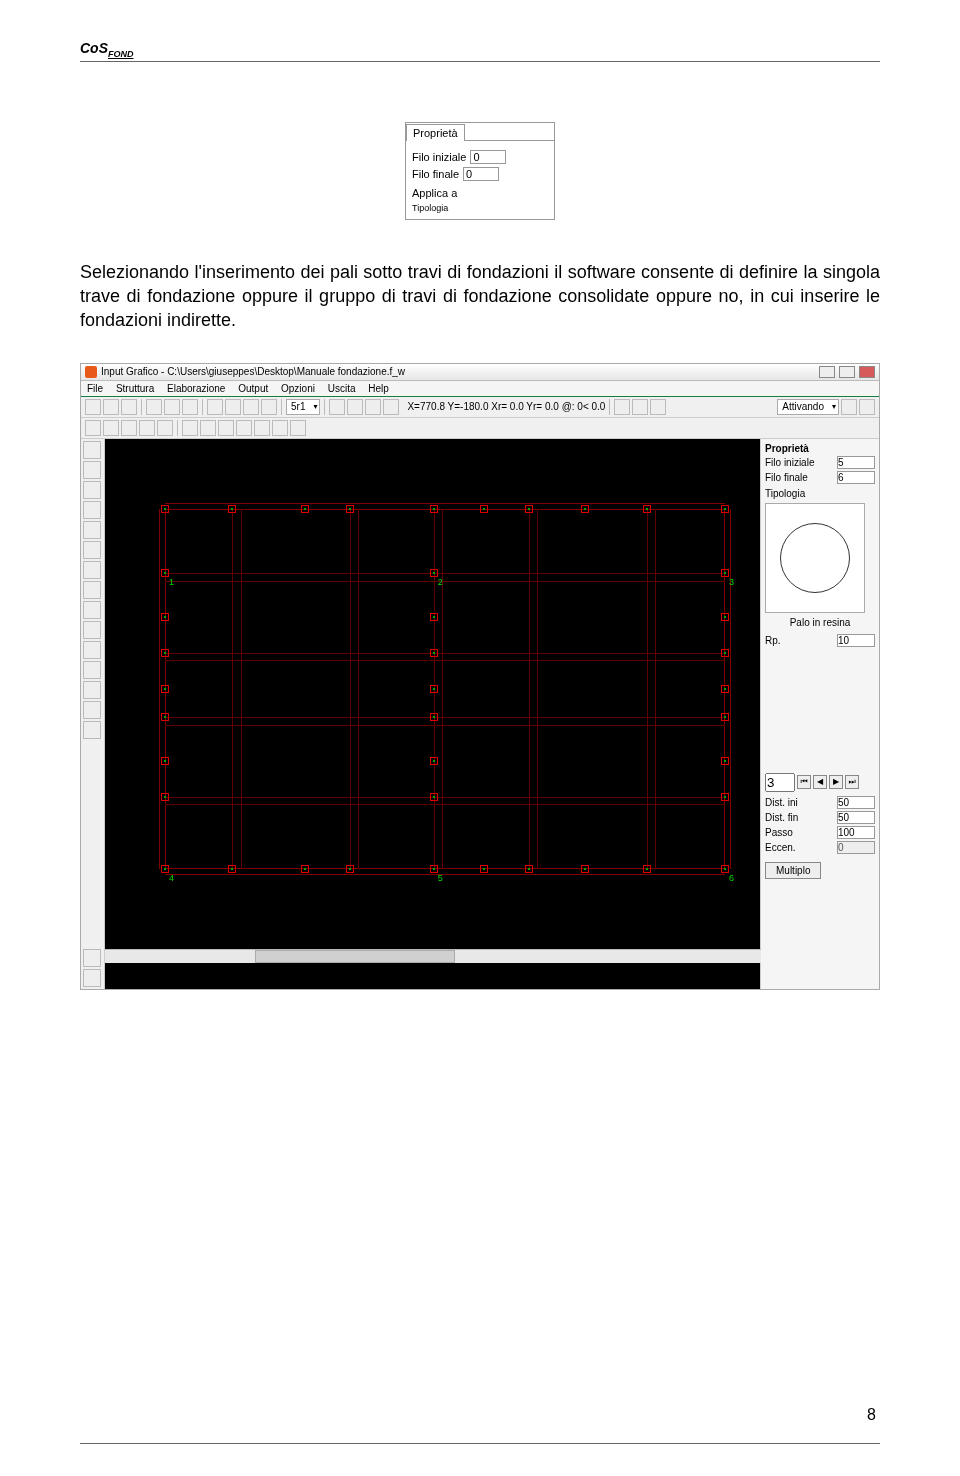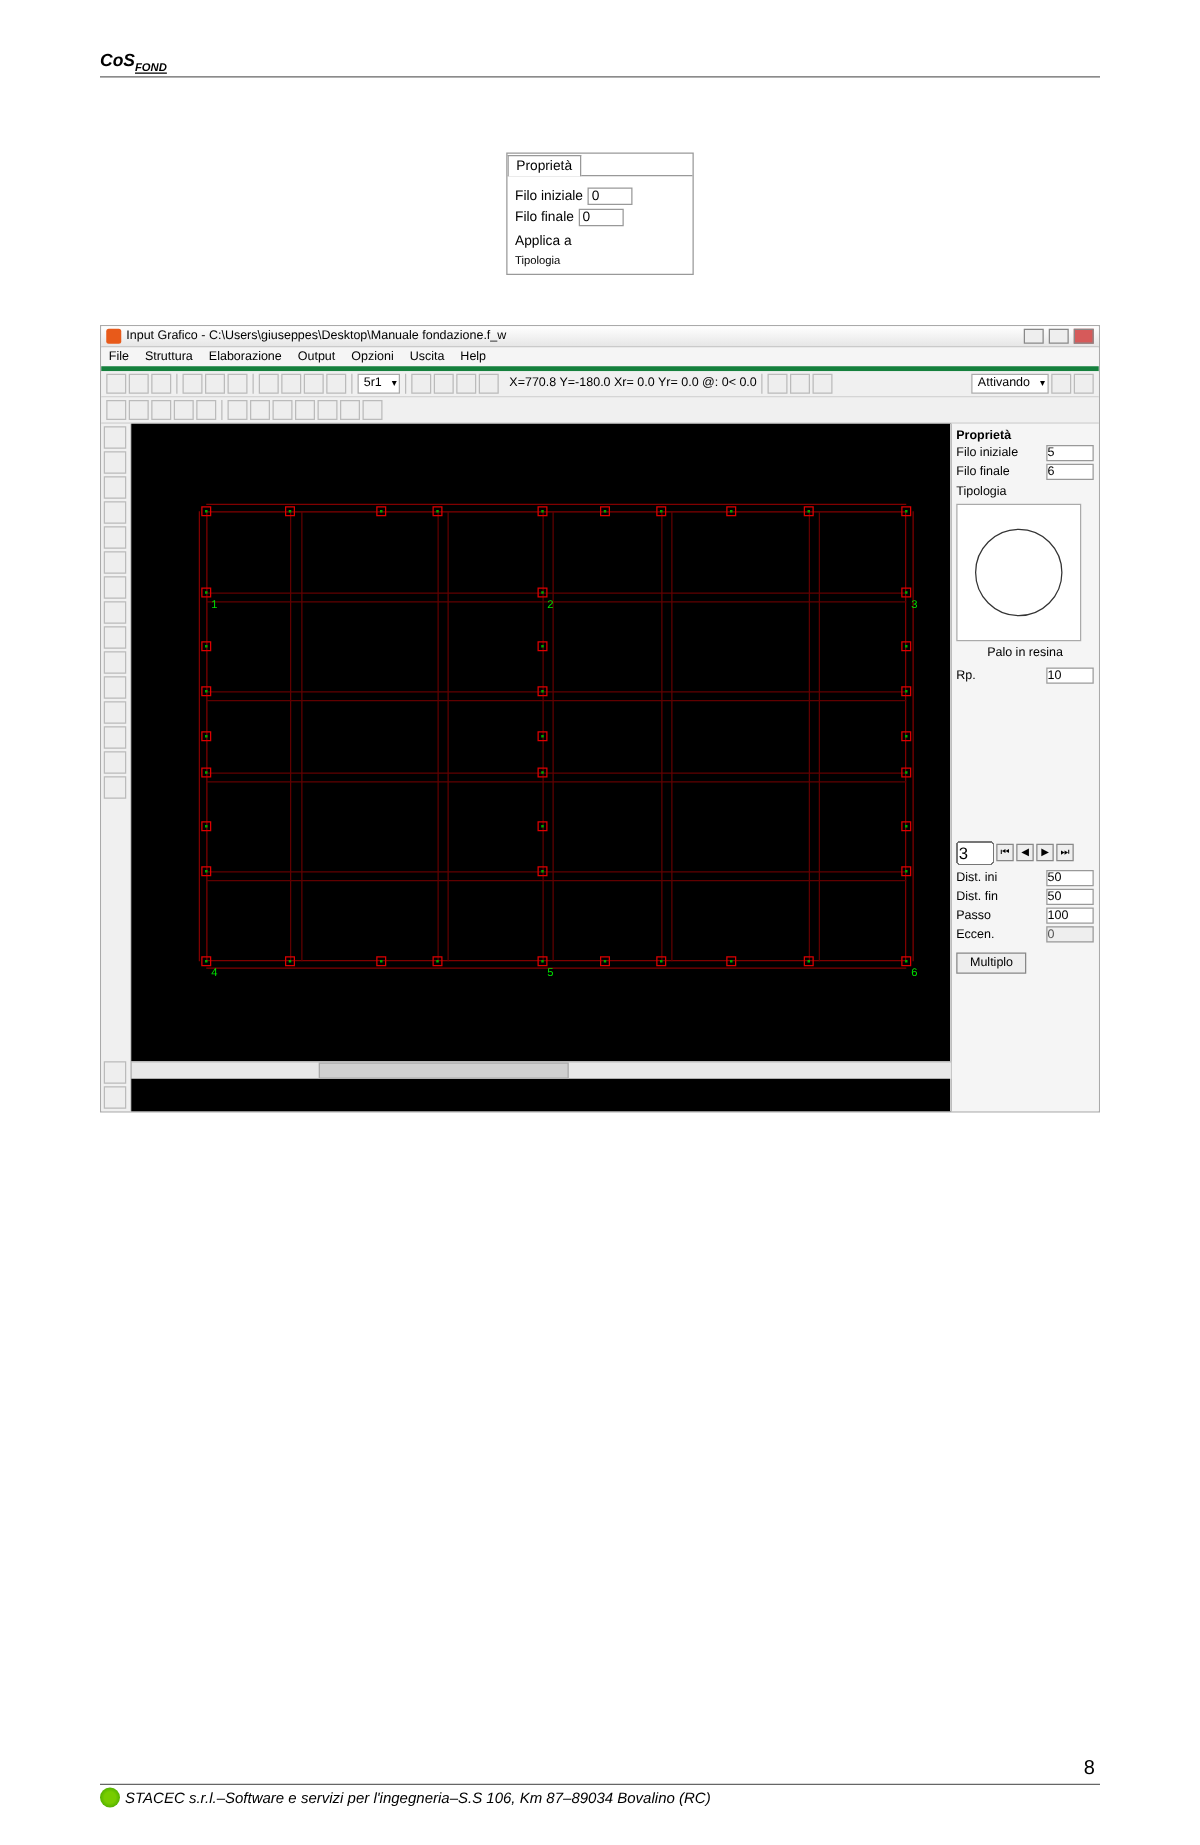--- a/index.html
+++ b/index.html
@@ -21,27 +21,27 @@
   .prop-row { display: flex; align-items: center; gap: 4px; margin: 3px 0; }
   .prop-row input[type="text"] { width: 36px; font-size: 11px; border: 1px solid #999; padding: 0 2px; }
   .applica-label { margin-top: 6px; }
   .checklist { margin-top: 2px; position: relative; }
   .checklist .itm { display: flex; align-items: center; gap: 4px; padding: 1px 2px; }
   .checklist .itm.sel { background: #316ac5; color: #fff; }
   .red-circle { position: absolute; width: 124px; height: 60px; border: 5px solid #d60000; border-radius: 50%; left: -10px; top: -2px; pointer-events: none; }
   .tipol { margin-top: 4px; font-size: 9px; }
   
   
-  .app-wrap { border: 1px solid #aaa; margin-top: 20px; background: #fff; font-family: Tahoma, sans-serif; font-size: 10px; }
+  .app-wrap { border: 1px solid #aaa; margin-top: 30px; background: #fff; font-family: Tahoma, sans-serif; font-size: 10px; }
   .title-bar { display: flex; align-items: center; gap: 4px; padding: 2px 4px; background: linear-gradient(#fff,#e6e6e6); border-bottom: 1px solid #bbb; }
   .title-bar .ic { width: 12px; height: 12px; background: #e85a1a; border-radius: 2px; }
   .title-bar .spacer { flex: 1; }
   .wbtn { width: 16px; height: 12px; border: 1px solid #888; background: #eee; }
   .wbtn.cl { background: #d65a5a; }
-  .menu-bar { padding: 2px 6px; background: #f5f5f5; border-bottom: 4px solid #15803d; }
+  .menu-bar { padding: 2px 6px; background: #f5f5f5; border-bottom: 1px solid #15803d; }
   .menu-bar span { margin-right: 10px; }
   .toolbar-row { display: flex; align-items: center; gap: 2px; padding: 2px 4px; background: #f0f0f0; border-bottom: 1px solid #ccc; }
   .tbtn { width: 16px; height: 16px; border: 1px solid #bbb; background: #eee; }
   .sep { width: 1px; height: 16px; background: #bbb; margin: 0 2px; }
   .combo { border: 1px solid #aaa; background: #fff; padding: 0 14px 0 4px; height: 16px; line-height: 14px; font-size: 10px; position: relative; }
   .combo::after { content: "▾"; position: absolute; right: 2px; top: 0; font-size: 8px; }
   .app-body { display: flex; height: 550px; }
   .left-tools { width: 24px; background: #f0f0f0; border-right: 1px solid #ccc; display: flex; flex-direction: column; gap: 2px; padding: 2px; }
   .left-tools .tbtn { width: 18px; height: 18px; }
   .canvas { flex: 1; background: #000; position: relative; border-right: 1px solid #ccc; overflow: hidden; }
@@ -96,20 +96,21 @@
       </div>
       <div class="prop-row">
         <span>Filo finale</span>
         <input type="text" value="0" style="">
       </div>
       <div class="applica-label">Applica a</div>
       <div class="tipol">Tipologia</div>
     </div>
   </div>
 
+  <p class="para">Selezionando l'inserimento dei pali sotto travi di fondazioni il software consente di definire la singola trave di fondazione oppure il gruppo di travi di fondazione consolidate oppure no, in cui inserire le fondazioni indirette.</p>
 
   <div class="app-wrap">
     <div class="title-bar">
       <span class="ic"></span>
       <span>Input Grafico - C:\Users\giuseppes\Desktop\Manuale fondazione.f_w</span>
       <span class="spacer"></span>
       <span class="wbtn"></span>
       <span class="wbtn"></span>
       <span class="wbtn cl"></span>
     </div>
@@ -321,17 +322,13 @@
       <div class="scrollh">
           <div class="thumb"></div>
         </div>
     </div>
   </div>
 </div>
 
 <div class="page-num">8</div>
 <div class="footer">
   <div class="footer-rule"></div>
-  <div class="footer-line">
-    <span class="footer-logo"></span>
-    <span>STACEC s.r.l.–Software e servizi per l'ingegneria–S.S 106, Km 87–89034 Bovalino (RC)</span>
-  </div>
 </div>
 
 </body></html>

